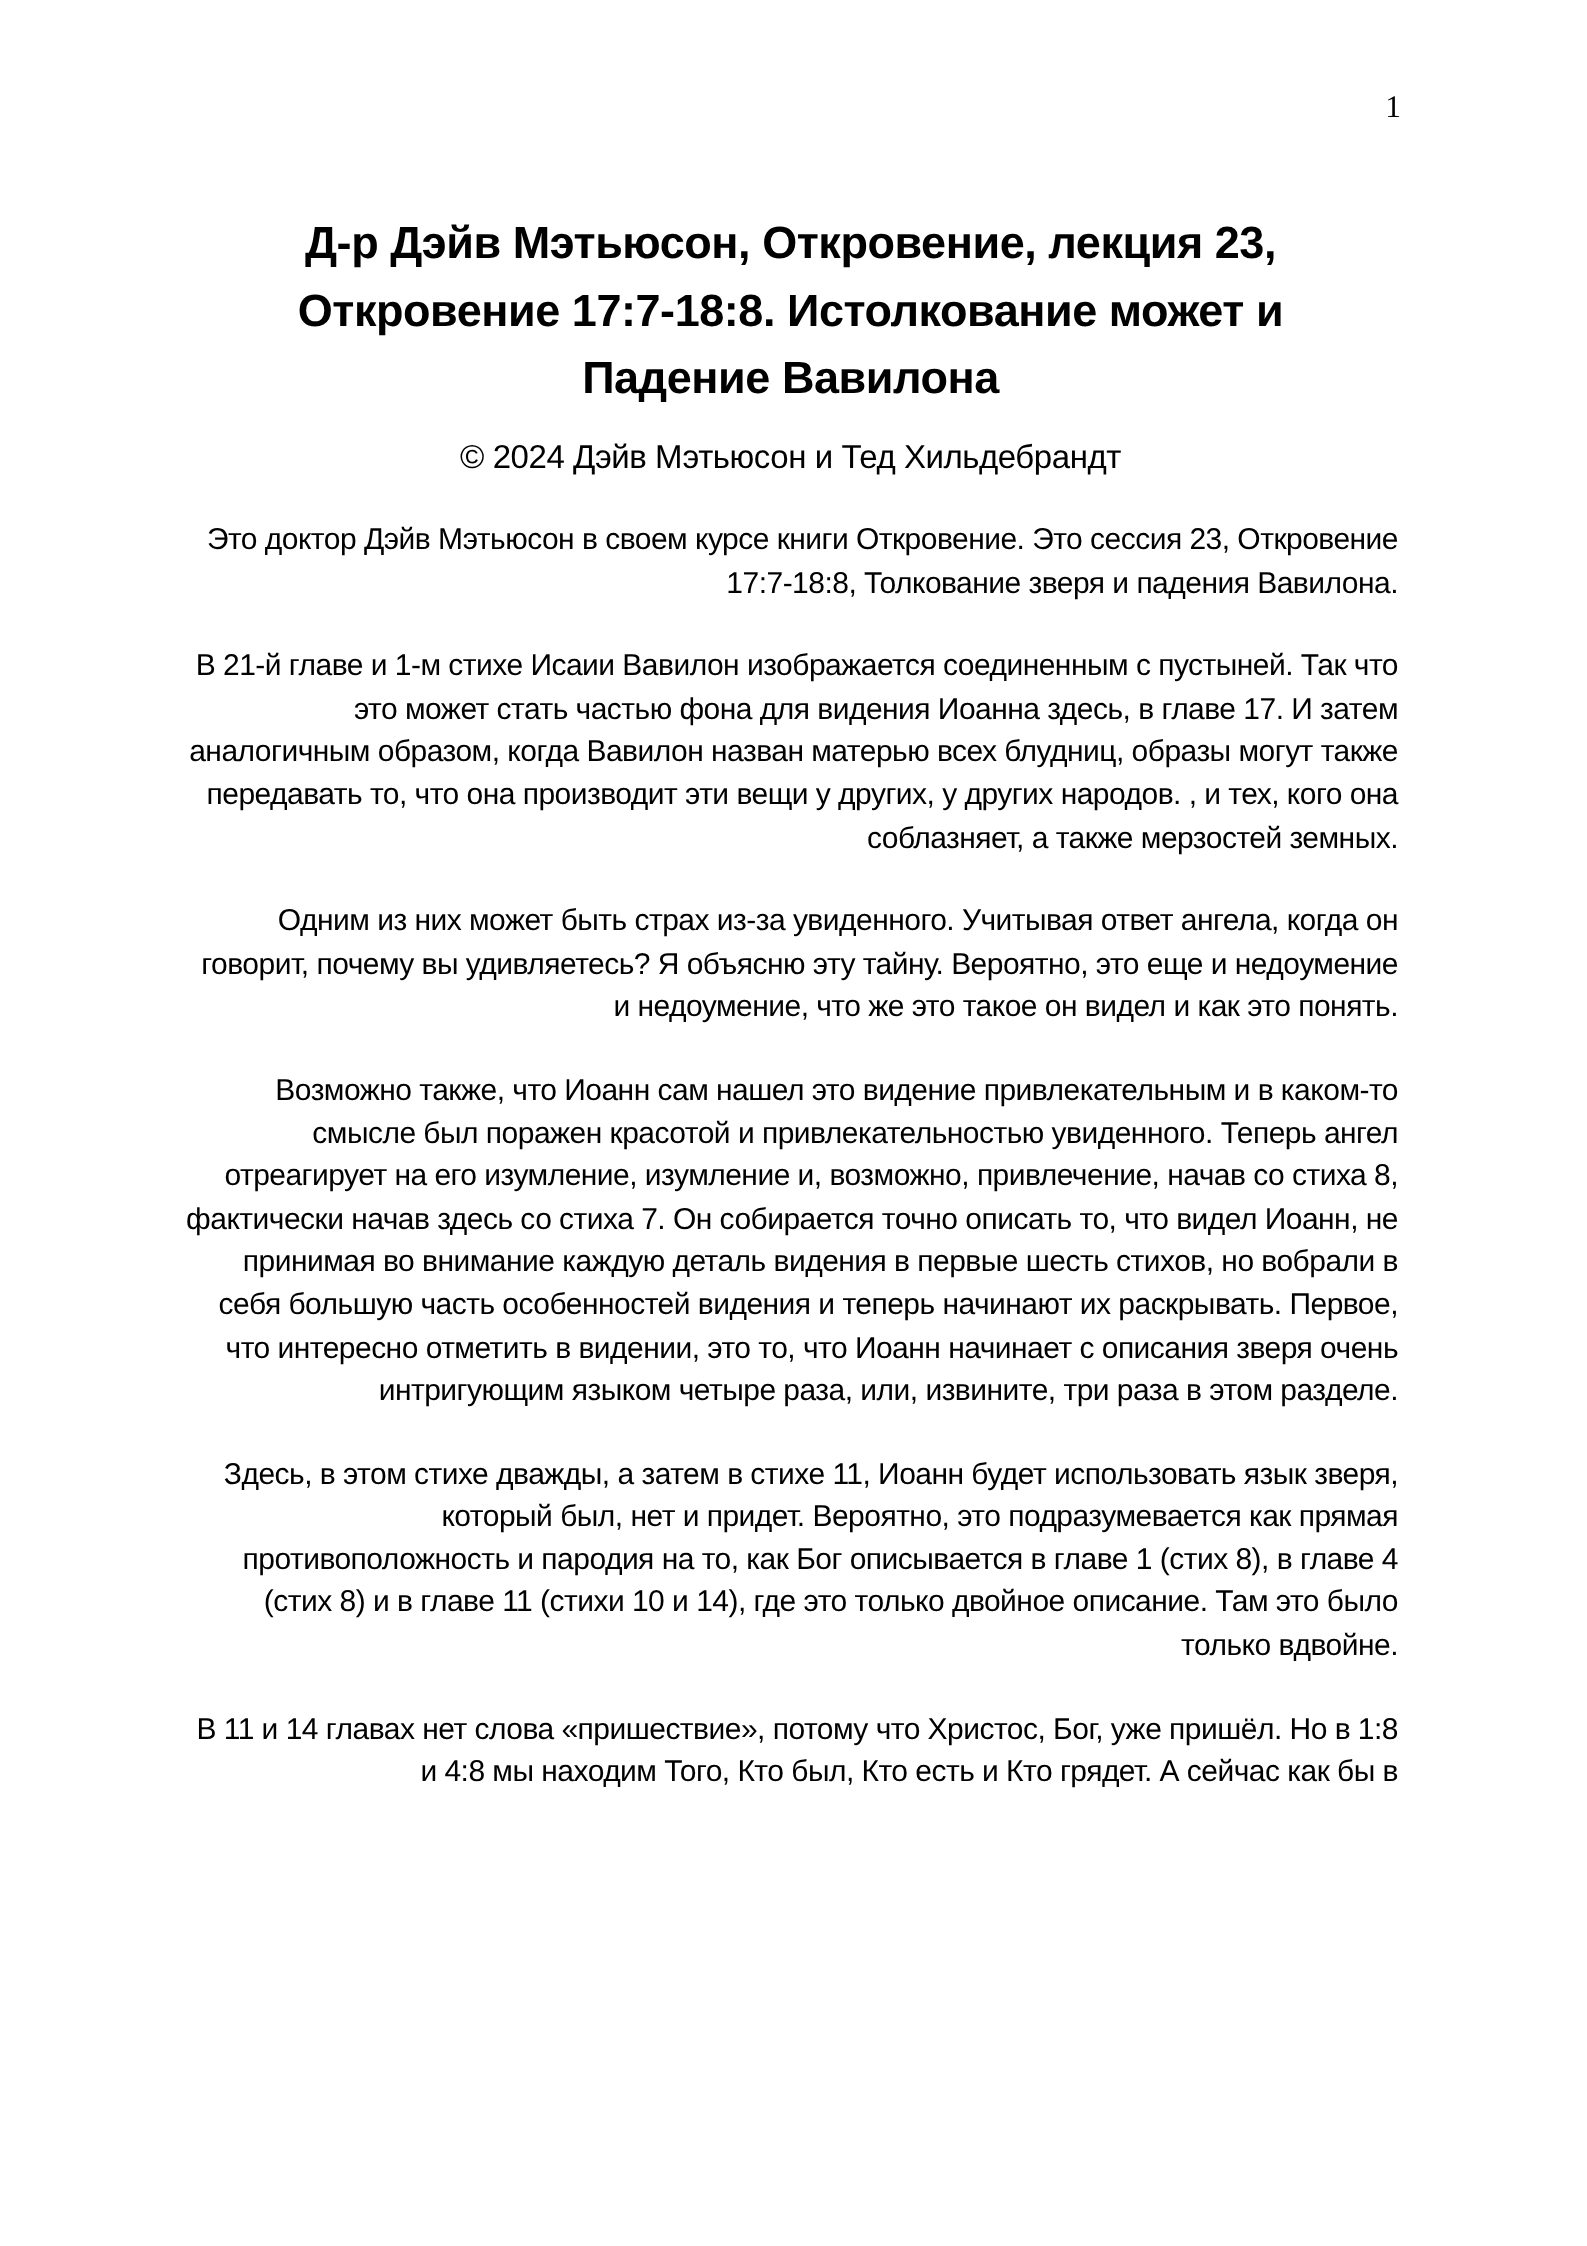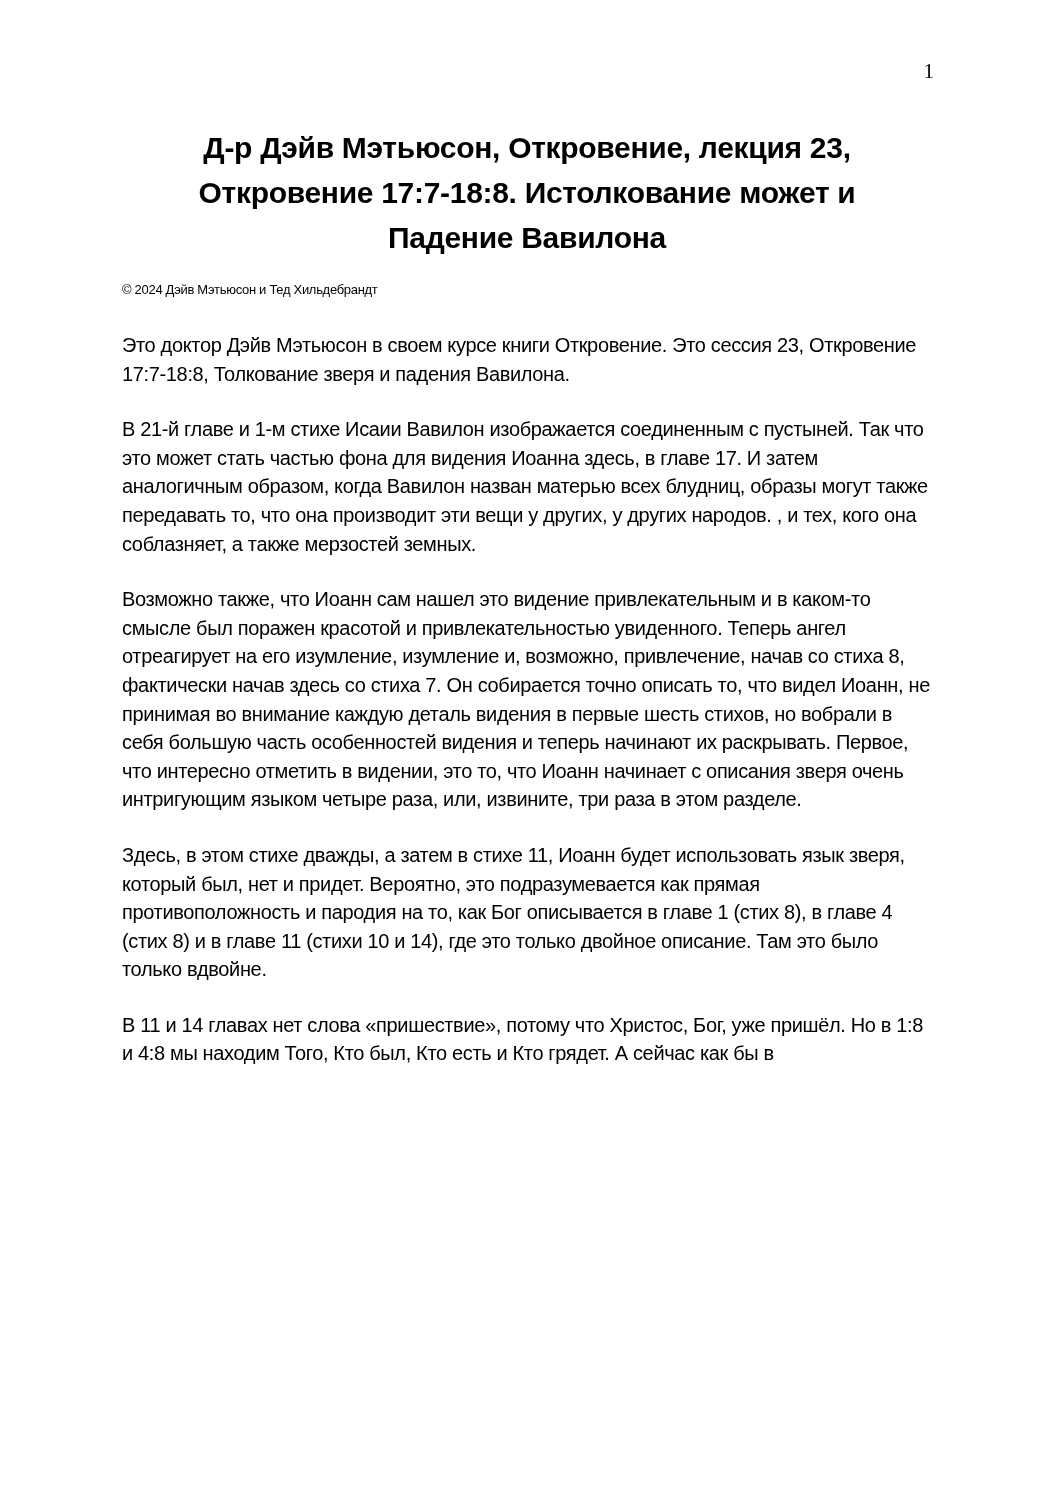--- a/index.html
+++ b/index.html
@@ -25,46 +25,46 @@
     line-height: 26px;
     color: #000000;
   }
   .content {
     margin: 0 auto;
     padding-top: 125px;
     width: 810px;
     margin-left: 122px;
   }
   .title {
-    margin: 0;
+    margin: 15px;
     text-align: center;
     font-size: 30px;
     line-height: 45px;
     font-weight: bold;
     letter-spacing: -0.3px;
   }
   .title-line {
     display: block;
   }
   .copyright {
-    text-align: left;
-    font-size: 13px;
+    text-align: center;
+    font-size: 22px;
     line-height: 28px;
     letter-spacing: -0.3px;
     margin-top: 16px;
   }
   .paragraphs {
     margin-top: 27px;
   }
   .paragraphs p {
     margin: 0 0 27px 0;
     font-size: 20px;
     line-height: 28.6px;
     letter-spacing: -0.35px;
-    text-align: left;
+    text-align: right;
   }
 </style>
 </head>
 <body>
 
 <div class="page">
 
   <div class="page-number">1</div>
 
   <div class="content">
@@ -73,19 +73,20 @@
       <span class="title-line">Д-р Дэйв Мэтьюсон, Откровение, лекция 23,</span>
       <span class="title-line">Откровение 17:7-18:8. Истолкование может и</span>
       <span class="title-line">Падение Вавилона</span>
     </h1>
 
     <div class="copyright">© 2024 Дэйв Мэтьюсон и Тед Хильдебрандт</div>
 
     <div class="paragraphs">
       <p>Это доктор Дэйв Мэтьюсон в своем курсе книги Откровение. Это сессия 23, Откровение 17:7-18:8, Толкование зверя и падения Вавилона.</p>
       <p>В 21-й главе и 1-м стихе Исаии Вавилон изображается соединенным с пустыней. Так что это может стать частью фона для видения Иоанна здесь, в главе 17. И затем аналогичным образом, когда Вавилон назван матерью всех блудниц, образы могут также передавать то, что она производит эти вещи у других, у других народов. , и тех, кого она соблазняет, а также мерзостей земных.</p>
+      <p>Одним из них может быть страх из-за увиденного. Учитывая ответ ангела, когда он говорит, почему вы удивляетесь? Я объясню эту тайну. Вероятно, это еще и недоумение и недоумение, что же это такое он видел и как это понять.</p>
       <p>Возможно также, что Иоанн сам нашел это видение привлекательным и в каком-то смысле был поражен красотой и привлекательностью увиденного. Теперь ангел отреагирует на его изумление, изумление и, возможно, привлечение, начав со стиха 8, фактически начав здесь со стиха 7. Он собирается точно описать то, что видел Иоанн, не принимая во внимание каждую деталь видения в первые шесть стихов, но вобрали в себя большую часть особенностей видения и теперь начинают их раскрывать. Первое, что интересно отметить в видении, это то, что Иоанн начинает с описания зверя очень интригующим языком четыре раза, или, извините, три раза в этом разделе.</p>
       <p>Здесь, в этом стихе дважды, а затем в стихе 11, Иоанн будет использовать язык зверя, который был, нет и придет. Вероятно, это подразумевается как прямая противоположность и пародия на то, как Бог описывается в главе 1 (стих 8), в главе 4 (стих 8) и в главе 11 (стихи 10 и 14), где это только двойное описание. Там это было только вдвойне.</p>
       <p>В 11 и 14 главах нет слова «пришествие», потому что Христос, Бог, уже пришёл. Но в 1:8 и 4:8 мы находим Того, Кто был, Кто есть и Кто грядет. А сейчас как бы в</p>
     </div>
 
   </div>
 </div>
 
 </body></html>

